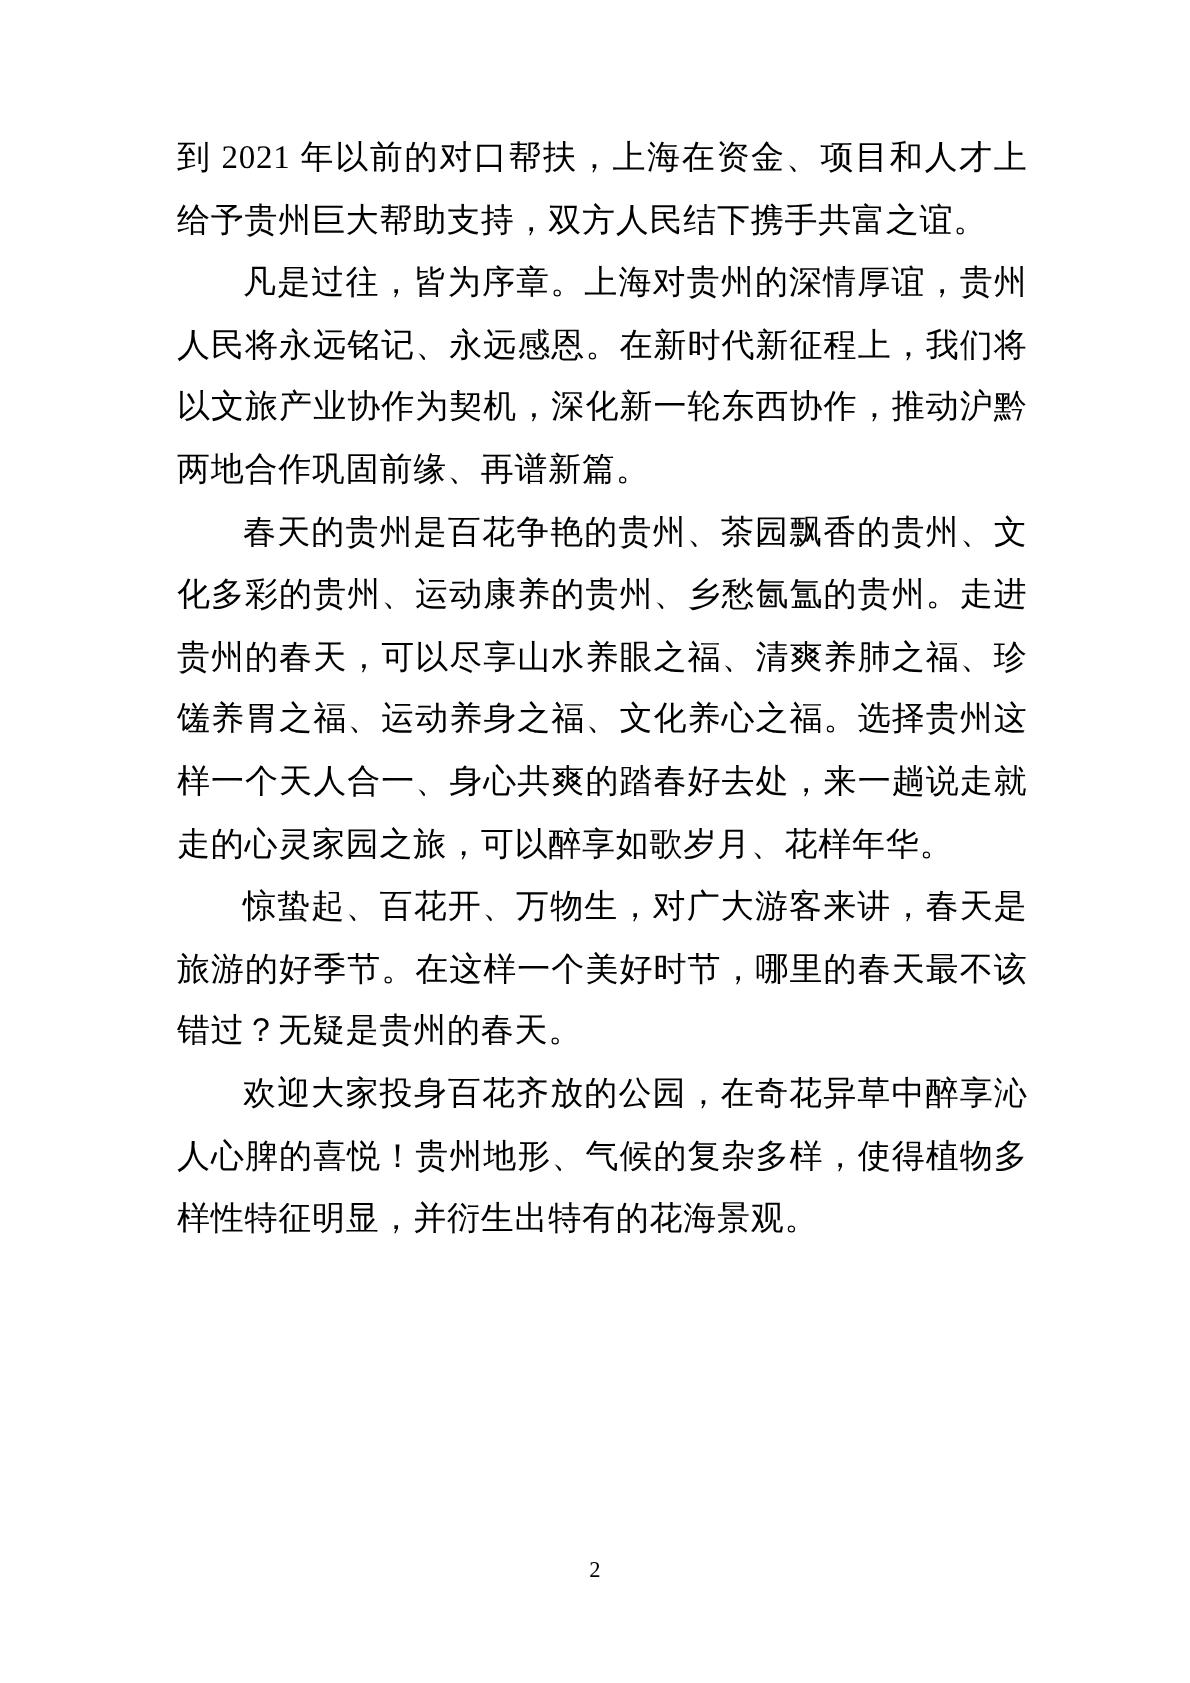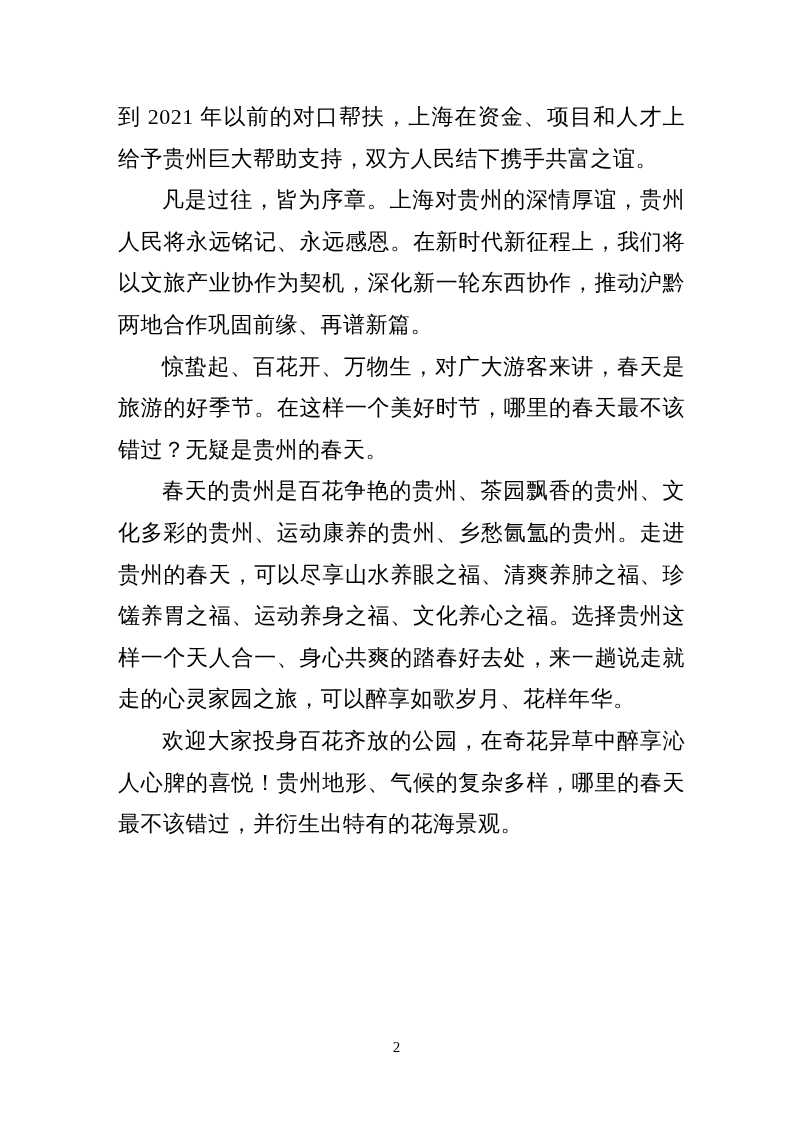--- a/index.html
+++ b/index.html
@@ -12,21 +12,21 @@
     width: 793px;
     height: 1122px;
     background: #ffffff;
     overflow: hidden;
     color: #000000;
     font-family: "Liberation Serif", "DejaVu Serif", serif;
   }
   .content {
     position: absolute;
     left: 118px;
-    top: 96px;
+    top: 84px;
     width: 567px;
   }
   .para {
     font-size: 22px;
     line-height: 41.6px;
     text-align: justify;
     text-justify: inter-ideograph;
     text-indent: 2em;
     letter-spacing: 0.5px;
     word-break: break-all;
@@ -44,18 +44,18 @@
     line-height: 22px;
   }
 </style>
 </head>
 <body>
 
 <div class="page">
   <div class="content" id="paragraphs">
       <p class="para continued">到 2021 年以前的对口帮扶，上海在资金、项目和人才上给予贵州巨大帮助支持，双方人民结下携手共富之谊。</p>
       <p class="para">凡是过往，皆为序章。上海对贵州的深情厚谊，贵州人民将永远铭记、永远感恩。在新时代新征程上，我们将以文旅产业协作为契机，深化新一轮东西协作，推动沪黔两地合作巩固前缘、再谱新篇。</p>
+      <p class="para">春天的贵州是百花争艳的贵州、茶园飘香的贵州、文化多彩的贵州、运动康养的贵州、乡愁氤氲的贵州。走进贵州的春天，可以尽享山水养眼之福、清爽养肺之福、珍馐养胃之福、运动养身之福、文化养心之福。选择贵州这样一个天人合一、身心共爽的踏春好去处，来一趟说走就走的心灵家园之旅，可以醉享如歌岁月、花样年华。</p>
       <p class="para">惊蛰起、百花开、万物生，对广大游客来讲，春天是旅游的好季节。在这样一个美好时节，哪里的春天最不该错过？无疑是贵州的春天。</p>
-      <p class="para">春天的贵州是百花争艳的贵州、茶园飘香的贵州、文化多彩的贵州、运动康养的贵州、乡愁氤氲的贵州。走进贵州的春天，可以尽享山水养眼之福、清爽养肺之福、珍馐养胃之福、运动养身之福、文化养心之福。选择贵州这样一个天人合一、身心共爽的踏春好去处，来一趟说走就走的心灵家园之旅，可以醉享如歌岁月、花样年华。</p>
-      <p class="para">欢迎大家投身百花齐放的公园，在奇花异草中醉享沁人心脾的喜悦！贵州地形、气候的复杂多样，哪里的春天最不该错过，并衍生出特有的花海景观。</p>
+      <p class="para">欢迎大家投身百花齐放的公园，在奇花异草中醉享沁人心脾的喜悦！贵州地形、气候的复杂多样，使得植物多样性特征明显，并衍生出特有的花海景观。</p>
     </div>
   <div class="footer">2</div>
 </div>
 
 </body></html>

